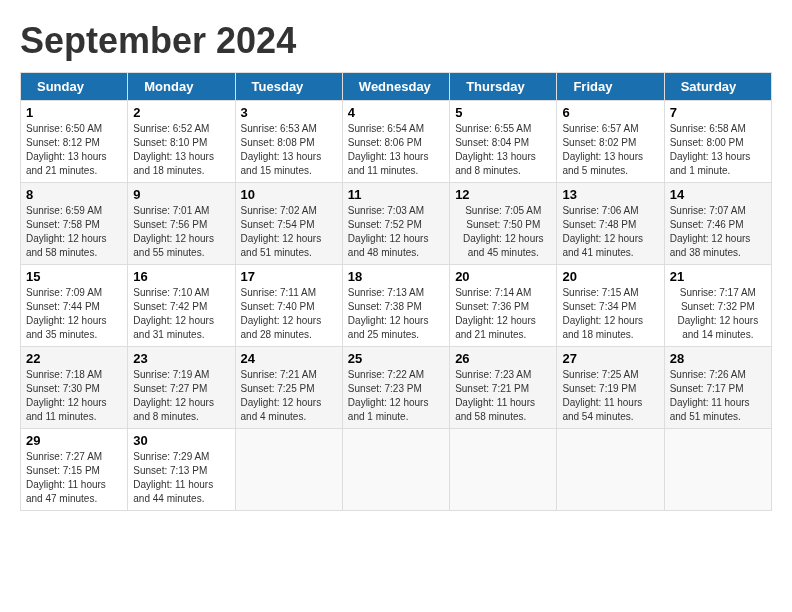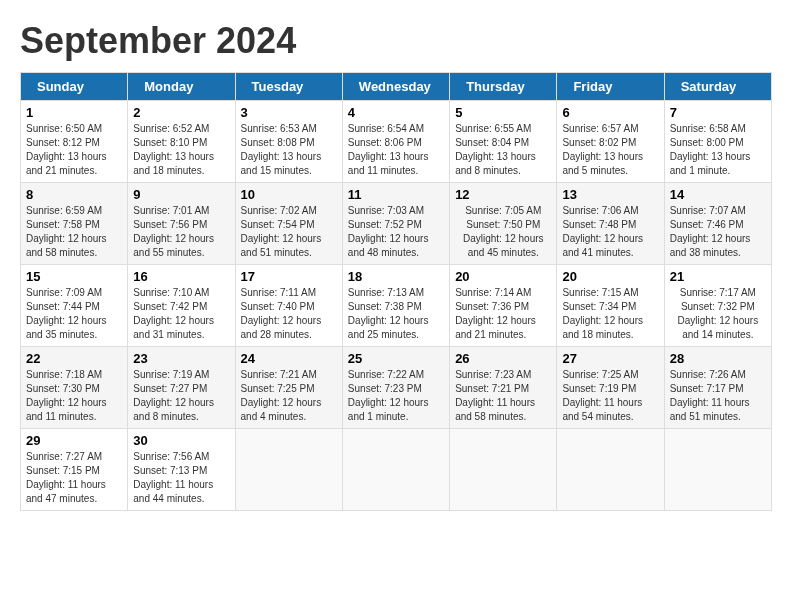--- a/index.html
+++ b/index.html
@@ -312,21 +312,21 @@
       <tr>
         <td>
           <span class="day-num">29</span>
           <div class="day-info" style="white-space: pre-line;">Sunrise: 7:27 AM
 Sunset: 7:15 PM
 Daylight: 11 hours
 and 47 minutes.</div>
         </td>
         <td>
           <span class="day-num">30</span>
-          <div class="day-info" style="white-space: pre-line;">Sunrise: 7:56 AM
+          <div class="day-info" style="white-space: pre-line;">Sunrise: 7:29 AM
 Sunset: 7:13 PM
 Daylight: 11 hours
 and 44 minutes.</div>
         </td>
         <td class="empty-cell"></td>
         <td class="empty-cell"></td>
         <td class="empty-cell"></td>
         <td class="empty-cell"></td>
         <td class="empty-cell"></td>
       </tr>

